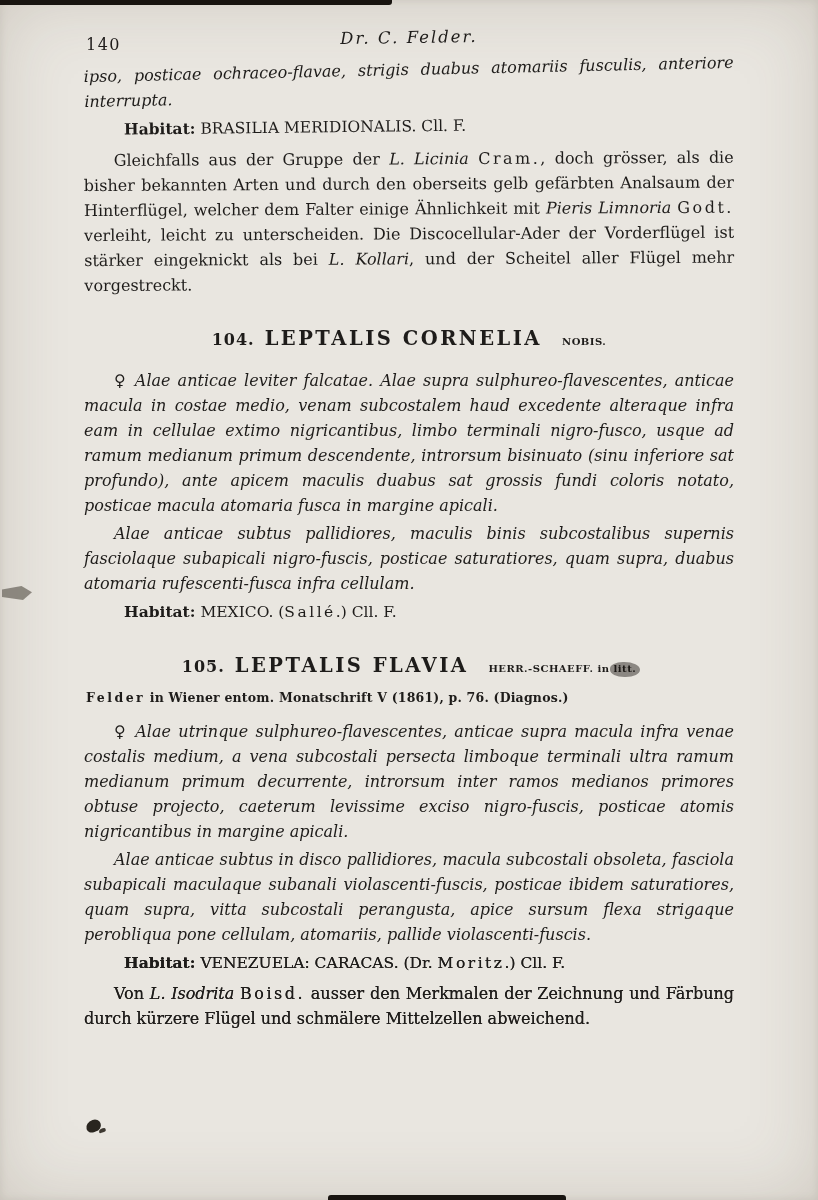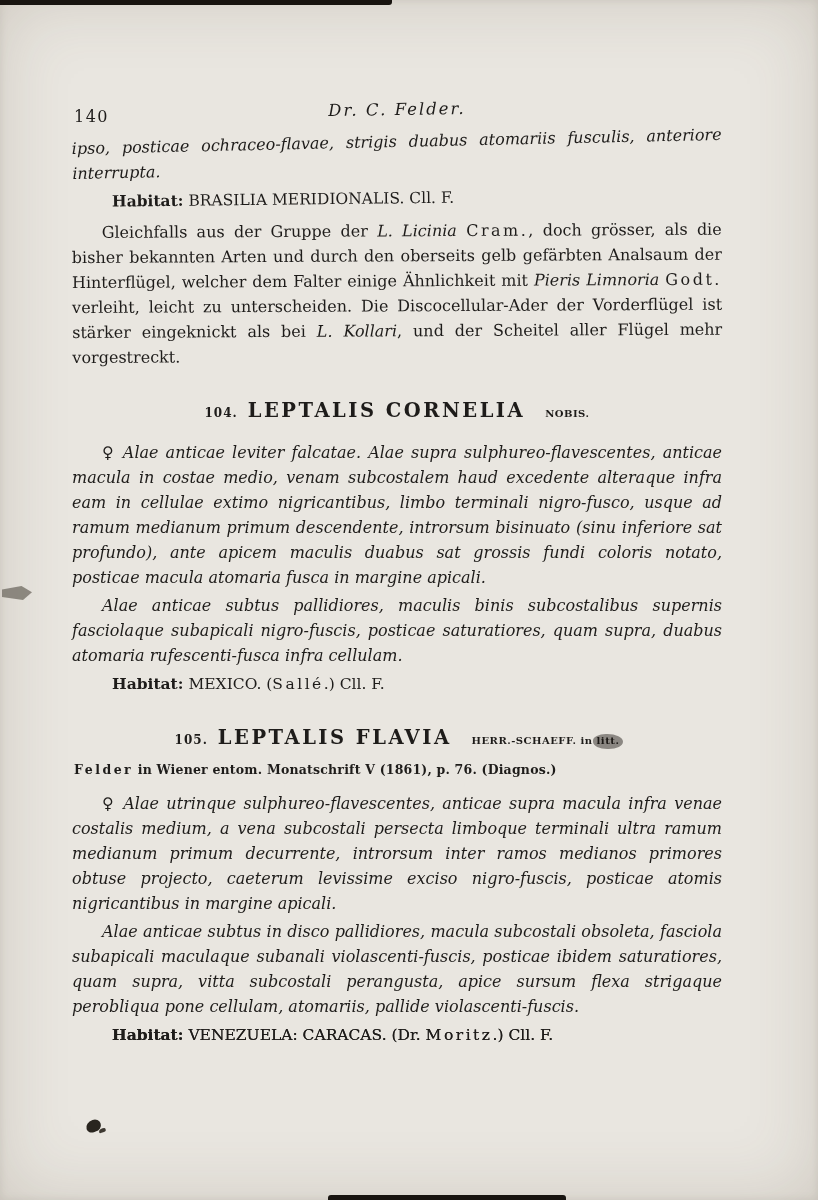--- a/index.html
+++ b/index.html
@@ -27,21 +27,21 @@
   }
   .ink-spot {
     position: absolute; left: 86px; top: 1120px; width: 15px; height: 12px;
     background: #29251f; border-radius: 70% 55% 60% 50%;
     transform: rotate(-18deg);
     box-shadow: 7px 7px 0 -4px #3d3831;
   }
 
   
   .page-body {
-    position: absolute; left: 72px; top: 0; width: 650px; padding-top: 100px;
+    position: absolute; left: 84px; top: 0; width: 650px; padding-top: 28px;
   }
 
   .running-head { position: relative; height: 24px; margin-bottom: 12px; }
   .page-num  { position: absolute; left: 2px; top: 7px; font-size: 16px; letter-spacing: 1.5px; }
   .head-title {
     position: absolute; left: 0; right: 0; top: 0; text-align: center;
     font-style: italic; font-size: 16.5px; letter-spacing: 2px;
     transform: rotate(-0.9deg);
   }
 
@@ -53,21 +53,21 @@
 
   .seg-i  { font-style: italic; }
   .seg-b  { font-weight: bold; }
   .seg-sp { letter-spacing: 2.5px; }
 
   .skew1 { transform: rotate(-1.25deg); transform-origin: 0 50%; }
   .skew2 { transform: rotate(-0.65deg); transform-origin: 0 50%; }
   .skew3 { transform: rotate(-0.3deg);  transform-origin: 0 50%; }
 
   .species-heading { text-align: center; font-weight: bold; margin: 24px 0 17px 0; white-space: nowrap; }
-  .h-num    { font-size: 12px; margin-right: 10px; letter-spacing: 1px; }
+  .h-num    { font-size: 16px; margin-right: 10px; letter-spacing: 1px; }
   .h-name   { font-size: 19.5px; letter-spacing: 2.5px; margin-right: 20px; }
   .h-author { font-size: 10px; letter-spacing: 0.5px; position: relative; }
   .h-author.smudged::after {
     content: ""; position: absolute; right: -4px; top: -1px; width: 30px; height: 15px;
     background: rgba(24, 20, 15, 0.45); border-radius: 45% 55% 50% 50%;
   }
 
   .reference { font-size: 12.5px; line-height: 18px; font-weight: bold; margin: -6px 0 12px 2px; letter-spacing: 0.2px; }
 
   .heavy { text-shadow: 0 0 0.5px rgba(10, 8, 6, 0.85); }
@@ -111,15 +111,16 @@
     </h2>
 
     <p class="reference"><span class="seg-sp">Felder</span><span> in Wiener entom. Monatschrift V (1861), p. 76. (Diagnos.)</span></p>
 
     <p class="para latin indent">♀ Alae utrinque sulphureo-flavescentes, anticae supra macula infra venae costalis medium, a vena subcostali persecta limboque terminali ultra ramum medianum primum decurrente, introrsum inter ramos medianos primores obtuse projecto, caeterum levissime exciso nigro-fuscis, posticae atomis nigricantibus in margine apicali.</p>
 
     <p class="para latin indent">Alae anticae subtus in disco pallidiores, macula subcostali obsoleta, fasciola subapicali maculaque subanali violascenti-fuscis, posticae ibidem saturatiores, quam supra, vitta subcostali perangusta, apice sursum flexa strigaque perobliqua pone cellulam, atomariis, pallide violascenti-fuscis.</p>
 
     <p class="habitat heavy"><span class="seg-b">Habitat:</span><span> VENEZUELA: CARACAS. (Dr. </span><span class="seg-sp">Moritz</span><span>.) Cll. F.</span></p>
 
+    <p class="para indent heavy"><span>Von </span><span class="seg-i">L. Isodrita</span><span> </span><span class="seg-sp">Boisd.</span><span> ausser den Merkmalen der Zeichnung und Färbung durch kürzere Flügel und schmälere Mittelzellen abweichend.</span></p>
 
   </div>
 </div>
 
 </body></html>

